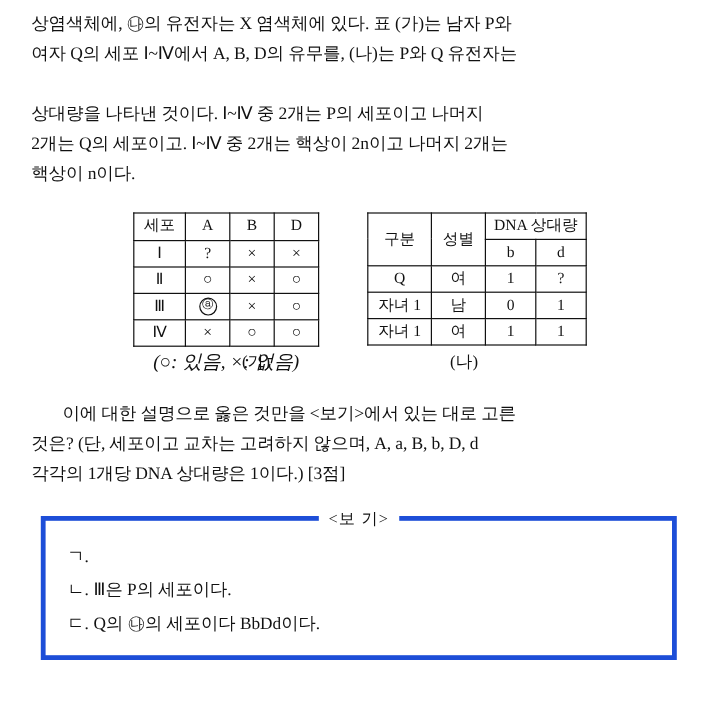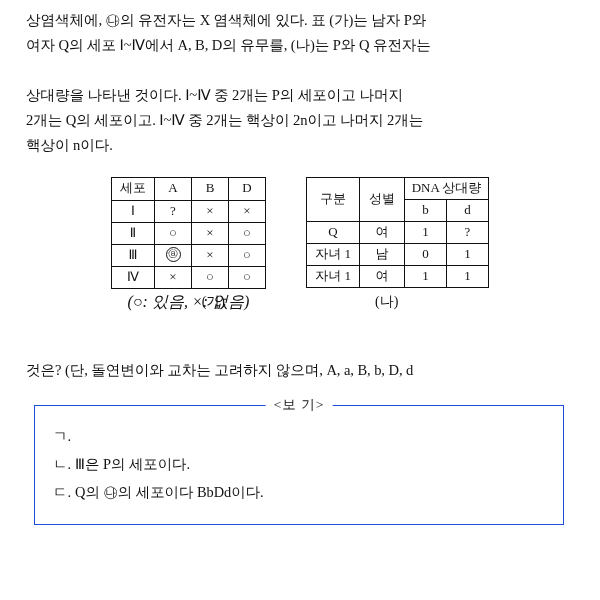--- a/index.html
+++ b/index.html
@@ -89,21 +89,21 @@
     margin-top: -20px;
   }
   .cap-a, .cap-b { font-size: 14px; }
 
   .para2 {
     margin-top: 22px;
   }
 
   .bogi-box {
     margin: 22px 10px 0 8px;
-    border: 1px solid #1d4ed8;
+    border: 4px solid #1d4ed8;
     position: relative;
     height: 120px;
     padding: 16px 18px 0 18px;
     box-sizing: border-box;
   }
   .bogi-title {
     position: absolute;
     top: -10px;
     left: 50%;
     transform: translateX(-50%);
@@ -212,22 +212,23 @@
       </table>
     </div>
   </div>
 
   <div class="caption-wrap">
     <div class="cap-a">(가)</div>
     <div class="cap-b">(나)</div>
   </div>
 
   <div class="para para2">
-    <span class="indent"></span><br>
-    <span>것은? (단, 돌연변이와 교차는 고려하지 않으며, A, a, B, b, D, d</span><br>
+    <span class="indent"></span><span>이에 대한 설명으로 옳은 것만을 &lt;보기&gt;에서 있는 대로 고른</span><br>
+    <span>것은? (단, 세포이고 교차는 고려하지 않으며, A, a, B, b, D, d</span><br>
+    <span>각각의 1개당 DNA 상대량은 1이다.) [3점]</span>
   </div>
 
   <div class="bogi-box">
     <div class="bogi-title">&lt;보 기&gt;</div>
 
     <div class="bogi-line">
       <span class="bogi-mark">ㄱ.</span>
     </div>
     <div class="bogi-line">
       <span class="bogi-mark">ㄴ.</span>

